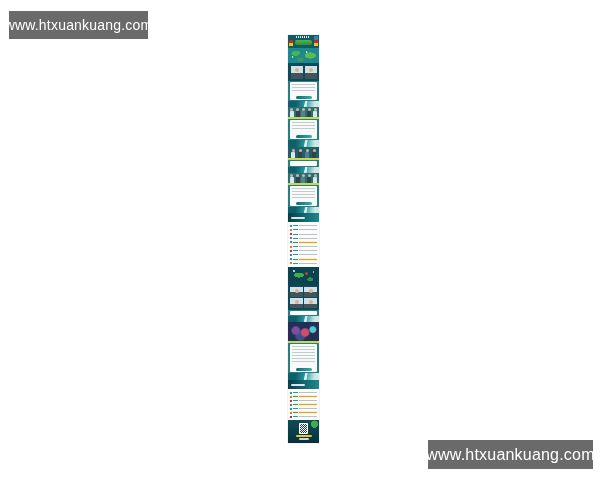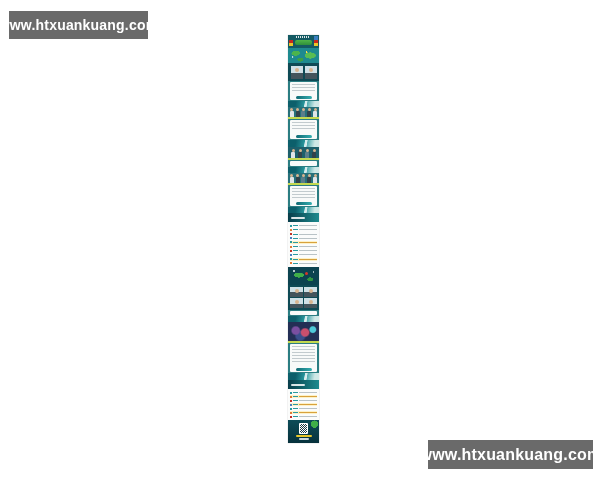--- a/index.html
+++ b/index.html
@@ -5,21 +5,21 @@
   html,body{margin:0;padding:0;}
   body{
     width:600px;height:480px;position:relative;overflow:hidden;
     background:#ffffff;
     font-family:"Liberation Sans",sans-serif;
   }
   
   .wm{
     position:absolute;background:#6a6a6a;color:#ffffff;
     display:flex;align-items:center;justify-content:center;
-    font-weight:bold;letter-spacing:.2px;
+    font-weight:normal;letter-spacing:.2px;
   }
   #wm-top{left:9px;top:11px;width:139px;height:28px;font-size:14px;}
   #wm-bottom{left:428px;top:440px;width:165px;height:29px;font-size:16px;}
 
   
   #poster{
     position:absolute;left:288px;top:35px;width:31px;height:408px;
     box-shadow:0 0 1px rgba(0,0,0,.3);
   }
   .sec{position:relative;width:100%;overflow:hidden;box-sizing:border-box;}

